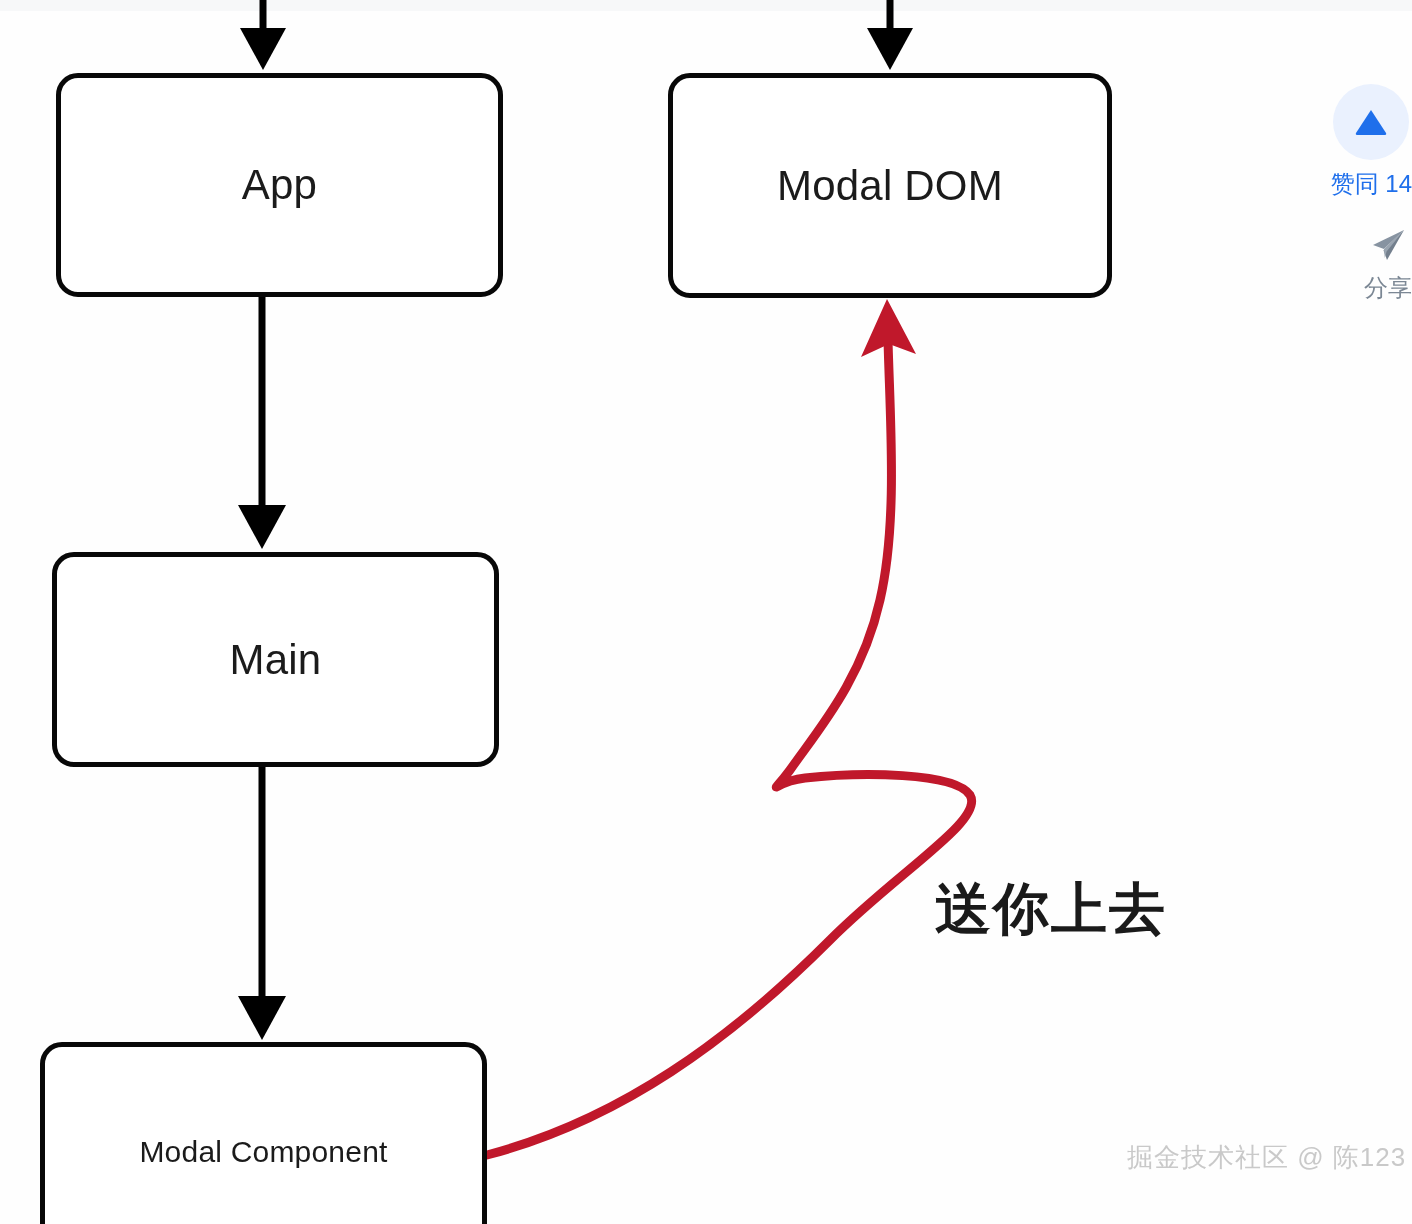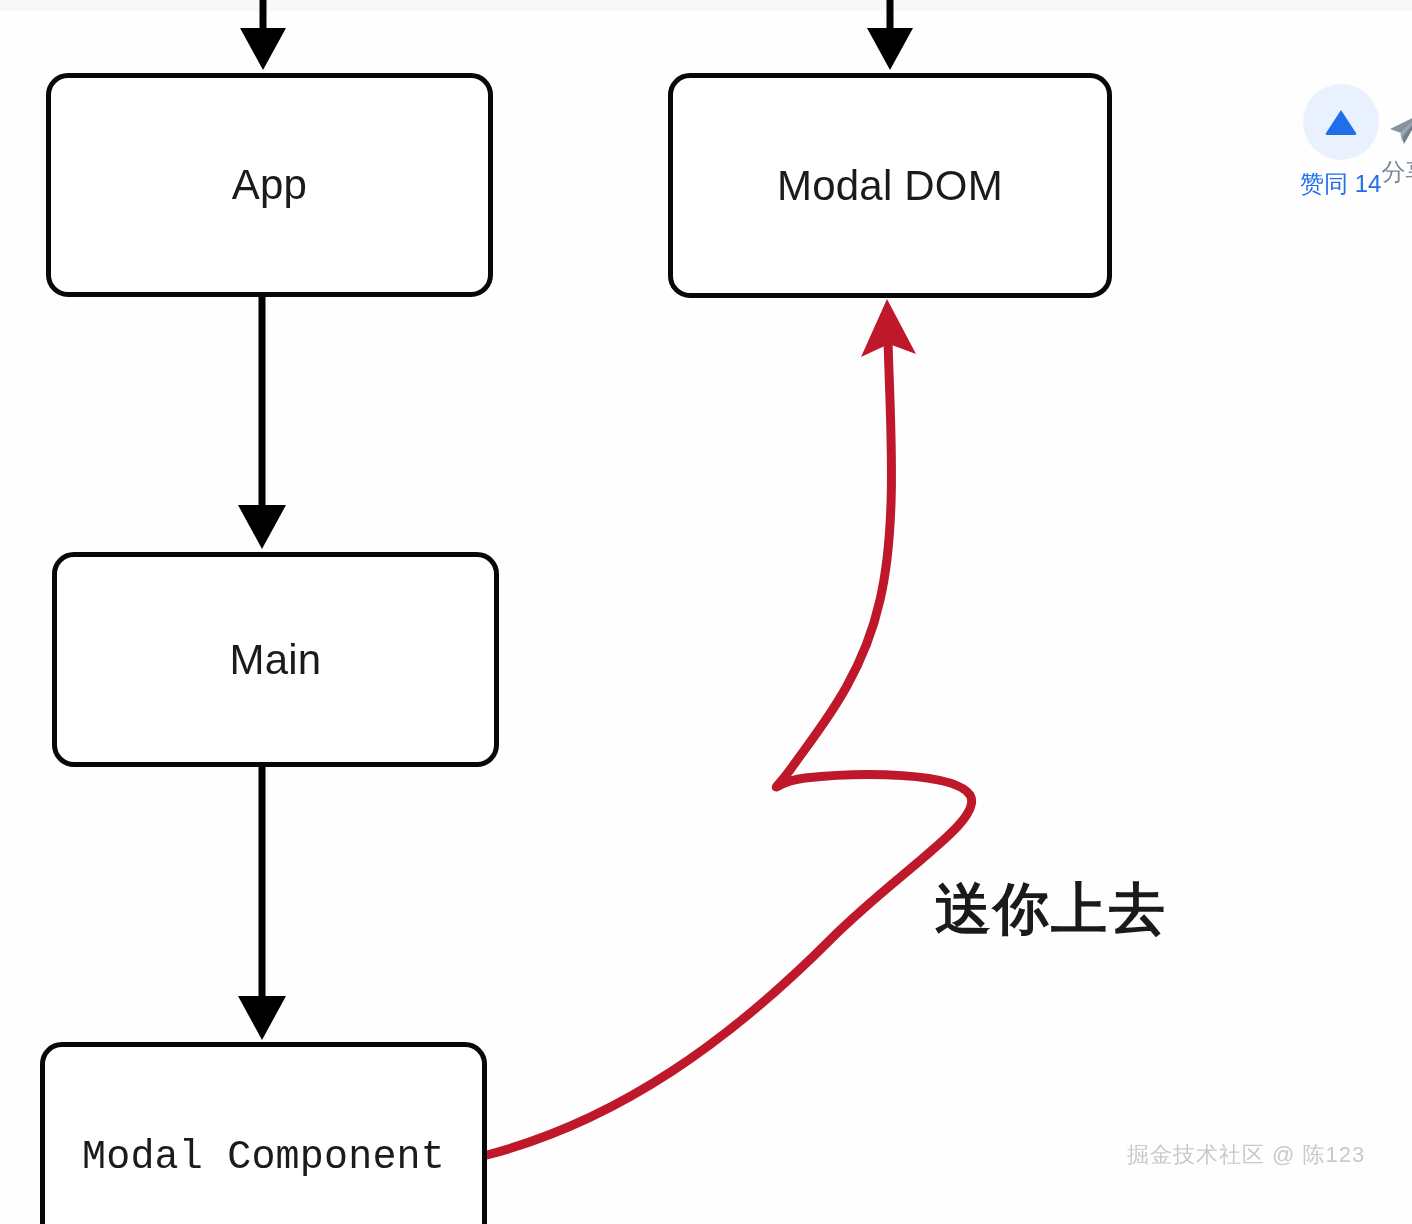--- a/index.html
+++ b/index.html
@@ -51,26 +51,26 @@
   }
   .node-label {
     font-family: "Liberation Sans", sans-serif;
     font-size: 42px;
     font-weight: 400;
     color: #1b1b1b;
     letter-spacing: 0.2px;
     white-space: nowrap;
   }
 
-  #node-app       { left: 46px;  top: 73px;   width: 447px; height: 224px; }
+  #node-app       { left: 56px;  top: 73px;   width: 447px; height: 224px; }
   #node-main      { left: 52px;  top: 552px;  width: 447px; height: 215px; }
   #node-modalcmp  { left: 40px;  top: 1042px; width: 447px; height: 230px; border-bottom-left-radius: 0; border-bottom-right-radius: 0; }
   #node-modaldom  { left: 668px; top: 73px;   width: 444px; height: 225px; }
 
-  #node-modalcmp .node-label { font-size: 40px; font-family: Liberation Mono, monospace; }
+  #node-modalcmp .node-label { font-size: 30px; }
 
   
   #node-modalcmp { align-items: flex-start; padding-top: 88px; }
 
   
   .annotation {
     position: absolute;
     left: 935px;
     top: 872px;
     font-family: "Liberation Sans", "DejaVu Sans", sans-serif;
@@ -80,35 +80,35 @@
     letter-spacing: 2px;
     white-space: nowrap;
   }
 
   
   .watermark {
     position: absolute;
     left: 1127px;
     top: 1140px;
     font-family: "Liberation Sans", "DejaVu Sans", sans-serif;
-    font-size: 22px;
+    font-size: 26px;
     color: #c9c9c9;
     letter-spacing: 1px;
     white-space: nowrap;
   }
 
   
   #action-rail {
     position: absolute;
     right: 0px;
     top: 84px;
     width: 112px;
     display: flex;
-    flex-direction: row;
-    align-items: flex-start;
+    flex-direction: column;
+    align-items: flex-end;
   }
   .upvote-circle {
     width: 76px;
     height: 76px;
     border-radius: 50%;
     background: #eaf1fe;
     display: flex;
     align-items: center;
     justify-content: center;
   }

